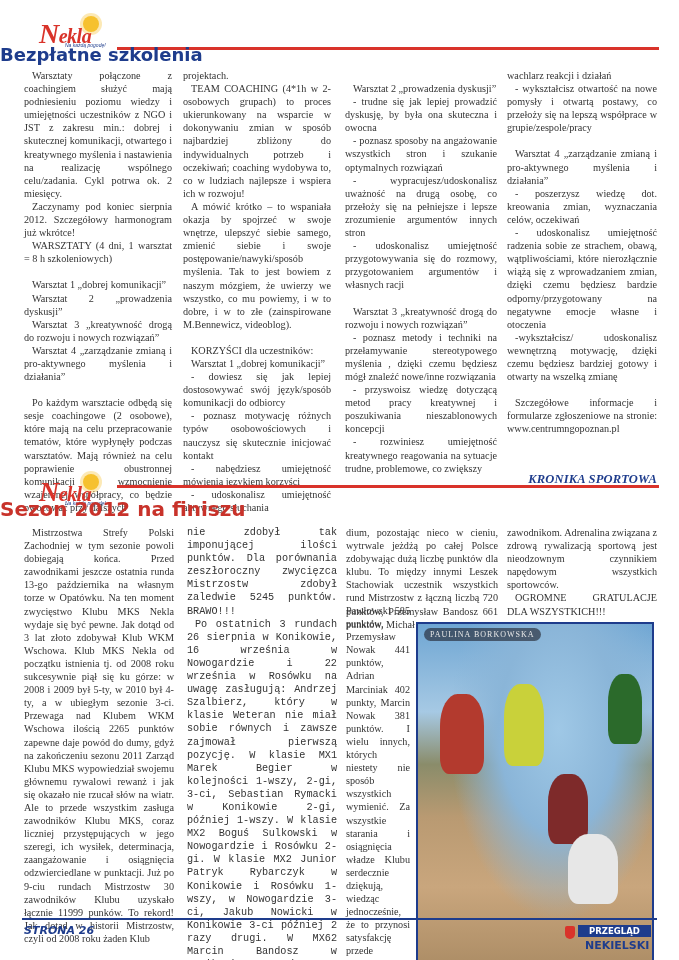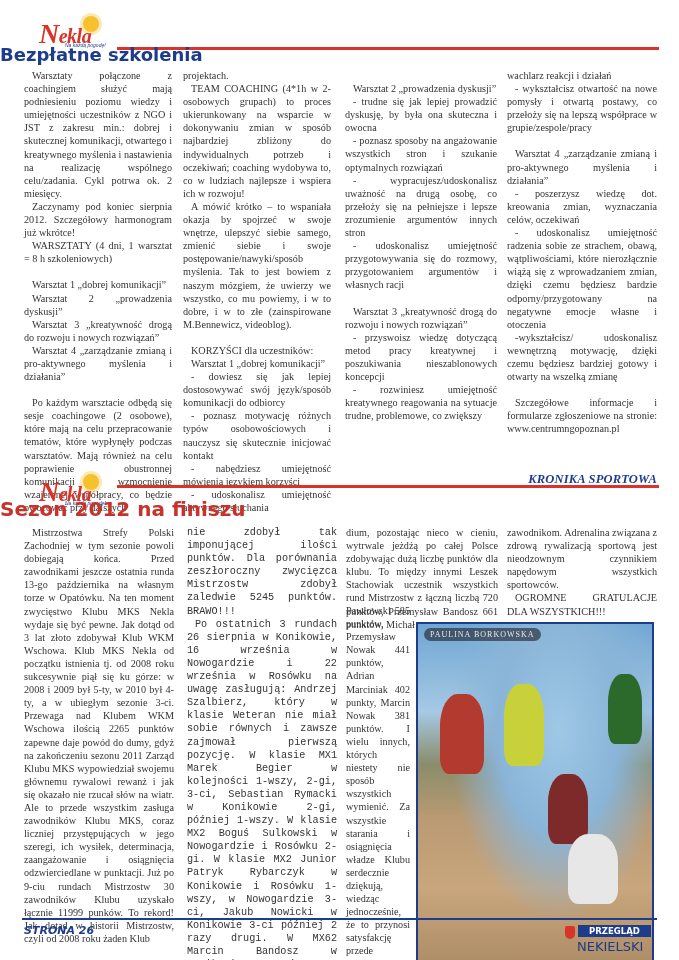--- a/index.html
+++ b/index.html
@@ -21,21 +21,21 @@
       radial-gradient(ellipse at 60% 30%, #9fc8e6 0%, #8ab5d8 30%, transparent 55%),
       linear-gradient(180deg,#6fa6d3 0%, #a6c9e4 25%, #8a8c6a 40%, #b99a72 55%, #c9a67d 75%, #a98a63 100%);
     overflow:hidden; }
   .photo .wm { position:absolute; left:6px; top:4px; font-size:8px; color:#e8e8e8; font-family:"Liberation Serif",serif; letter-spacing:1px; background:rgba(30,30,40,0.6); padding:2px 6px; border-radius:8px; }
   .rider { position:absolute; border-radius:40% 40% 20% 20%; }
   .footer-rule { position:absolute; left:22px; right:22px; top:918px; height:2px; background:#1e3c8c; }
   .page-num { position:absolute; left:24px; top:924px; font-family:"DejaVu Sans",sans-serif; font-style:italic; font-weight:bold; font-size:11px; color:#1e3c8c; }
   .brand { position:absolute; right:22px; top:925px; width:92px; height:30px; }
   .brand .shield { position:absolute; left:0; top:1px; width:10px; height:13px; background:#d9332a; border-radius:2px 2px 5px 5px; }
   .brand .pz { position:absolute; left:13px; top:0; background:#1e3c8c; color:#fff; font-family:"DejaVu Sans",sans-serif; font-weight:bold; font-size:8.5px; padding:1px 11px; }
-  .brand .nk { position:absolute; left:12px; top:14px; color:#1e3c8c; font-family:"DejaVu Sans",sans-serif; font-weight:normal; font-size:13px; }
+  .brand .nk { position:absolute; left:20px; top:14px; color:#1e3c8c; font-family:"DejaVu Sans",sans-serif; font-weight:bold; font-size:11px; }
 </style>
 </head>
 <body>
 
 <div class="hdr" style="top:12px;">
   <div class="logo">
     <span class="sun"></span>
     <span class="nk"><span class="big">N</span><span>ekla</span></span>
     <span class="tag">Na każdą pogodę!</span>
   </div>
@@ -67,20 +67,21 @@
   <p>- udoskonalisz umiejętność aktywnego słuchania</p>
 </div>
 
 <div class="col" style="left:345px; top:82px; width:152px;">
   <p>Warsztat 2 „prowadzenia dyskusji”</p>
   <p>- trudne się jak lepiej prowadzić dyskusję, by była ona skuteczna i owocna</p>
   <p>- poznasz sposoby na angażowanie wszystkich stron i szukanie optymalnych rozwiązań</p>
   <p>- wypracujesz/udoskonalisz uważność na drugą osobę, co przełoży się na pełniejsze i lepsze zrozumienie argumentów innych stron</p>
   <p>- udoskonalisz umiejętność przygotowywania się do rozmowy, przygotowaniem argumentów i własnych racji</p>
   <p class="gap">Warsztat 3 „kreatywność drogą do rozwoju i nowych rozwiązań”</p>
+  <p>- poznasz metody i techniki na przełamywanie stereotypowego myślenia , dzięki czemu będziesz mógł znaleźć nowe/inne rozwiązania</p>
   <p>- przyswoisz wiedzę dotyczącą metod pracy kreatywnej i poszukiwania nieszablonowych koncepcji</p>
   <p>- rozwiniesz umiejętność kreatywnego reagowania na sytuacje trudne, problemowe, co zwiększy</p>
 </div>
 
 <div class="col" style="left:507px; top:69px; width:150px;">
   <p style="text-indent:0">wachlarz reakcji i działań</p>
   <p>- wykształcisz otwartość na nowe pomysły i otwartą postawy, co przełoży się na lepszą współprace w grupie/zespole/pracy</p>
   <p class="gap">Warsztat 4 „zarządzanie zmianą i pro-aktywnego myślenia i działania”</p>
   <p>- poszerzysz wiedzę dot. kreowania zmian, wyznaczania celów, oczekiwań</p>
   <p>- udoskonalisz umiejętność radzenia sobie ze strachem, obawą, wątpliwościami, które nierozłącznie wiążą się z wprowadzaniem zmian, dzięki czemu będziesz bardzie odporny/przygotowany na negatywne emocje własne i otoczenia</p>

